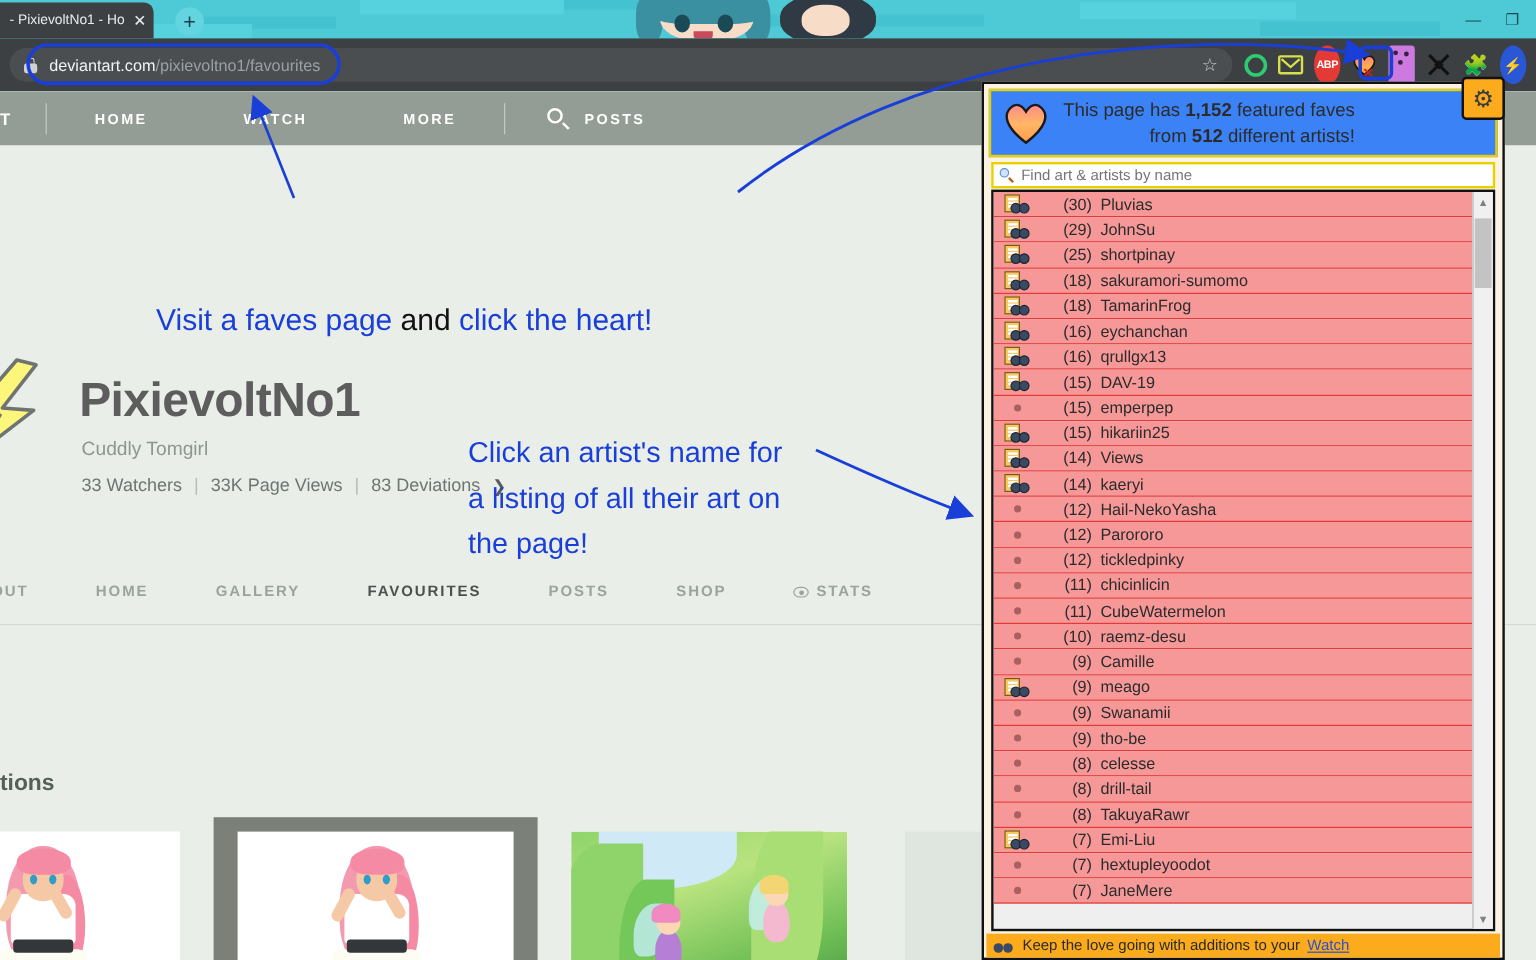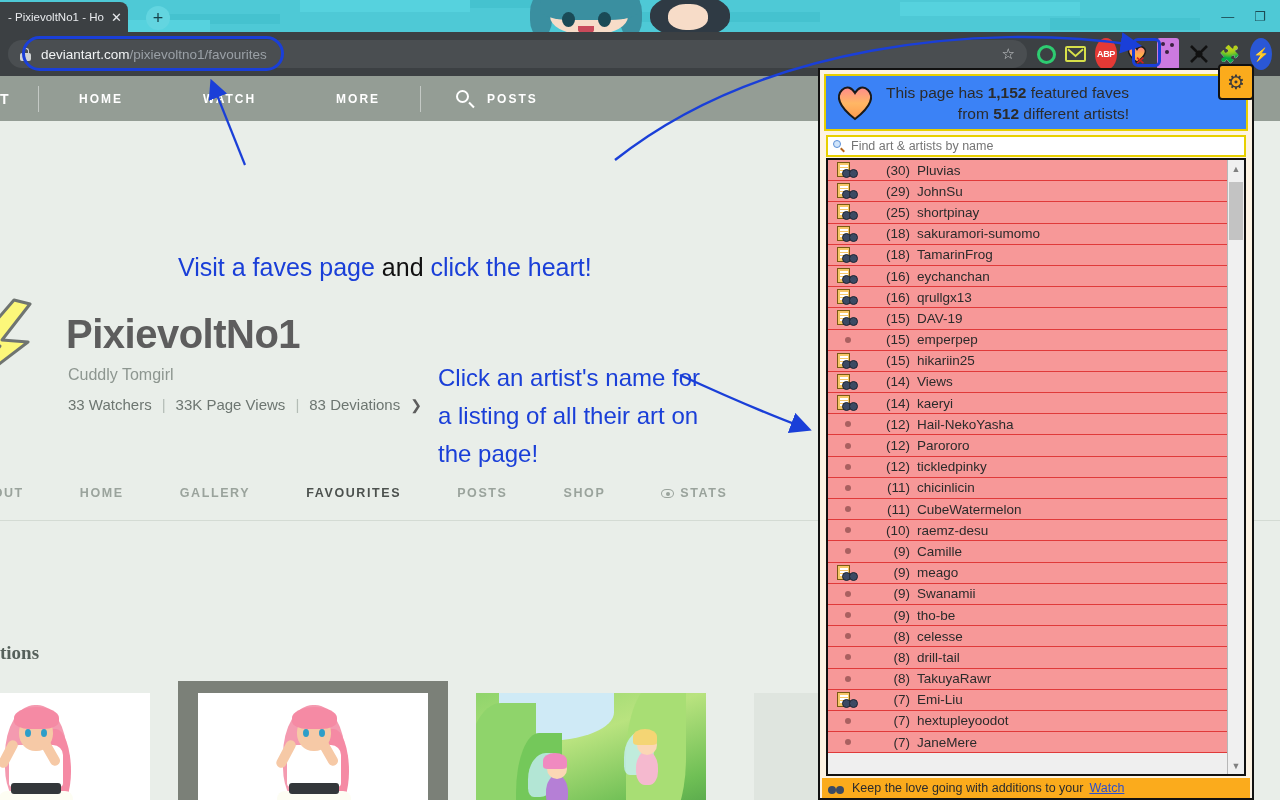--- a/index.html
+++ b/index.html
@@ -112,21 +112,21 @@
     position: absolute; left: 0; top: 390px; width: 1280px; height: 55px;
     border-bottom: 1px solid #d4dbd4; display: flex; align-items: center;
     font-size: 12.5px; letter-spacing: 1.6px; font-weight: bold; color: #9aa39c;
   }
   .da-tabs .tb { padding: 0 28px; white-space: nowrap; }
   .da-tabs .tb.active { color: #4c514e; }
   .da-tabs .tb.first { padding-left: 0; margin-left: -18px;}
   .eye { display:inline-block; width: 13px; height: 9px; border:1.5px solid #9aa39c; border-radius: 50%/60%; position:relative; margin-right:6px; vertical-align: middle;}
   .eye:after { content:""; position:absolute; left:4px; top:1.4px; width:4px;height:4px;border-radius:50%;background:#9aa39c;}
 
-  .sec-title { position:absolute; left:0; top: 566px; font-size: 19px; color:#55605a; font-weight: bold; font-family: Liberation Serif, serif;}
+  .sec-title { position:absolute; left:0; top: 566px; font-size: 19px; color:#55605a; font-weight: bold;}
 
   .cards { position: absolute; left: -100px; top: 605px; display: flex; gap: 8px; }
   .card { width: 270px; height: 195px; background: transparent; position: relative; padding: 12px 0 0 0;}
   .card.feat { background: #7b8078; width: 270px; padding: 12px 20px; }
   .thumb { width: 230px; height: 150px; background: #fff; margin: 0 auto; display:block; position:relative; overflow:hidden;}
   .card .cap { font-size: 14.5px; font-weight: bold; color: #3f4a44; margin-top: 10px;}
   .card .sub { font-size: 12.5px; color:#7d8781; margin-top: 4px; }
 
   
   .girl { position:absolute; left:50%; top:6px; transform: translateX(-50%); width: 104px; height: 140px;}
@@ -143,21 +143,21 @@
   
   .fairy-bg { position:absolute; inset:0; background: linear-gradient(160deg,#8fd46b 0%, #b9e37f 35%, #6fbf55 70%, #3f8f42 100%); }
   .fairy-leaf { position:absolute; background: #6fc24f; border-radius: 50% 0 50% 0; }
   .fairy-sky { position:absolute; left:10%; top:0; width:50%; height:32%; background: #cfeaf6; border-radius: 0 0 60% 40%; }
   .fairy-p { position:absolute; width: 22px; height: 34px; background:#f3a7c5; border-radius: 50% 50% 40% 40%; }
   .fairy-wing { position:absolute; width: 30px; height: 44px; background: rgba(200,240,255,.75); border-radius: 60% 20% 60% 20%; }
   .fairy-head { position:absolute; width: 20px; height: 20px; background:#fbd7b5; border-radius: 50%; }
   .fairy-hair { position:absolute; width: 24px; height: 16px; border-radius: 50% 50% 20% 20%; }
 
   
-  .ann { position: absolute; color: #1a3fd8; font-size: 24px; line-height: 38px; white-space: pre-line; margin-left: 48px; }
+  .ann { position: absolute; color: #1a3fd8; font-size: 24px; line-height: 38px; white-space: pre-line; }
   .ann .blk { color: #111; }
   .ann1 { left: 130px; top: 172px; font-size: 25px; }
   .ann2 { left: 390px; top: 283px; font-size: 24px; }
   svg.arrows { position: absolute; left:0; top:0; width: 1280px; height: 800px; pointer-events: none; }
 
   
   .popup {
     position: absolute; left: 818px; top: 68px; width: 436px; height: 732px;
     background: #fdf3e3; border: 2px solid #111; 
   }

